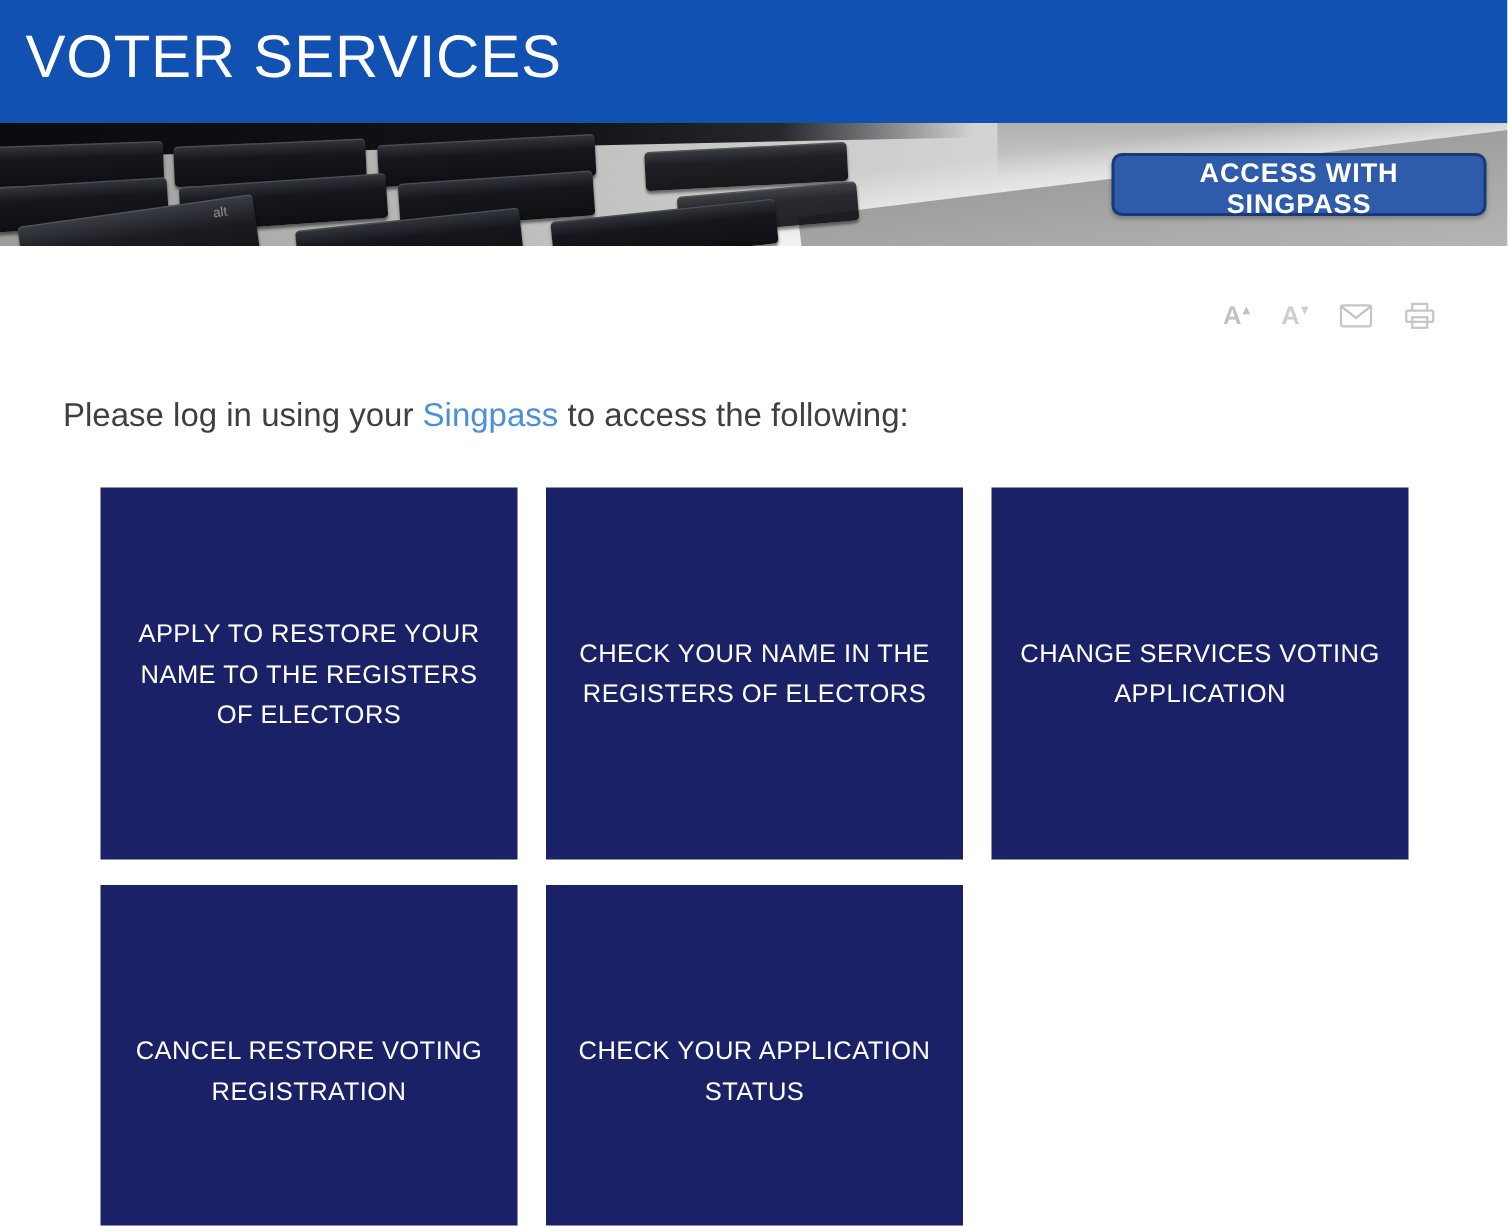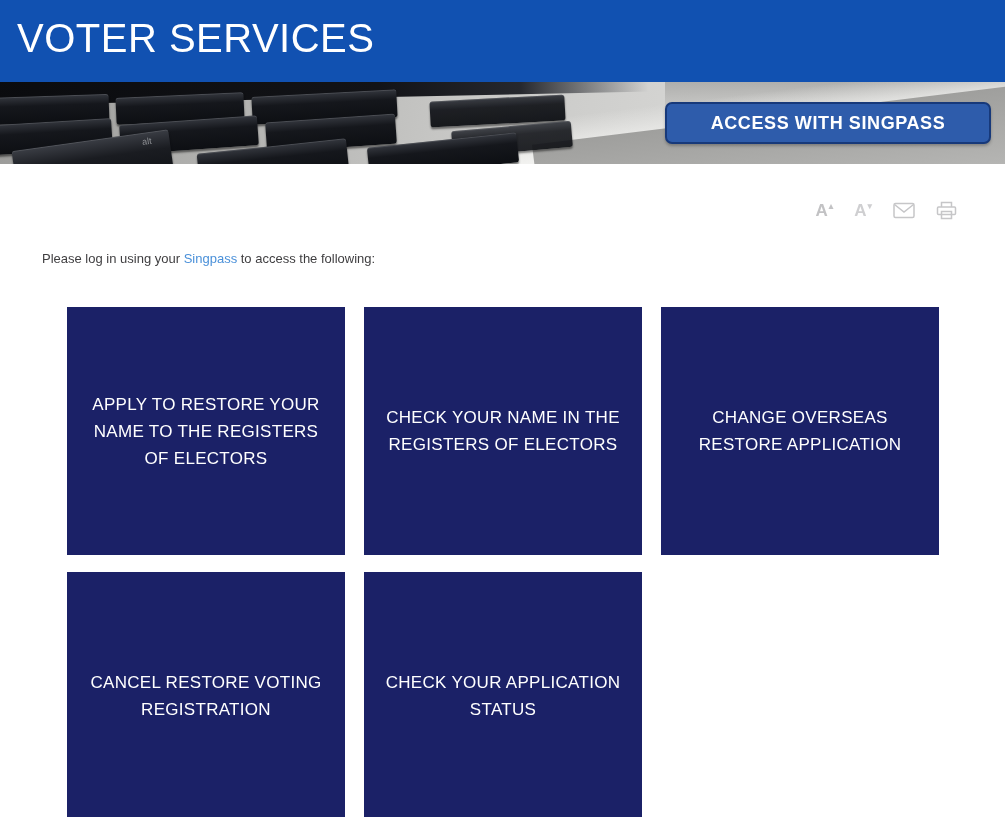--- a/index.html
+++ b/index.html
@@ -70,21 +70,21 @@
   .ki { top: 64px; left: 198px; width: 150px; height: 34px; transform: rotate(-6deg); }
   .kj { top: 58px; left: 368px; width: 150px; height: 30px; transform: rotate(-6deg); }
   .kopt { top: 58px; left: 14px; width: 158px; height: 46px; transform: rotate(-8deg);
           background: linear-gradient(180deg, #3a3d44 0%, #1a1c21 40%, #101216 100%); }
   .kopt .alt { position: absolute; top: 4px; right: 18px; font-size: 9px; color: #8e9094; }
   .kopt .opt { position: absolute; bottom: 9px; left: 0; right: 0; text-align: center;
                font-size: 12px; color: #aeb0b4; letter-spacing: 1.5px; }
 
   .singpass {
     position: absolute; top: 20px; right: 14px;
-    width: 326px; height: 42px; z-index: 5;
+    width: 250px; height: 42px; z-index: 5;
     background: #2e5cab;
     border: 2px solid #17397a;
     border-radius: 7px;
     color: #ffffff;
     font-size: 18px;
     font-weight: bold;
     letter-spacing: 0.6px;
     font-family: "Liberation Sans", sans-serif;
     cursor: pointer;
     box-shadow: 0 2px 3px rgba(0,0,0,0.25);
@@ -105,22 +105,22 @@
     color: #c2c2c4;
     font-family: "Liberation Sans", sans-serif;
   }
   .fi { font-size: 17px; font-weight: bold; color: #c2c2c4; }
   .fi .tri { font-size: 9px; vertical-align: 7px; margin-left: 1px; }
   .dim { color: #cfcfd1; }
   .tool svg { display: block; }
 
   
   .intro {
-    margin: 25px 0 0 42px;
-    font-size: 13px;
+    margin: 43px 0 0 42px;
+    font-size: 22px;
     line-height: 24px;
     color: #3f3e40;
   }
   .intro a {
     color: #4a90d9;
     text-decoration: none;
     cursor: pointer;
   }
 
   
@@ -203,21 +203,21 @@
   <p class="intro"><span>Please log in using your </span><a class="link">Singpass</a><span> to access the following:</span></p>
 
   <div class="grid">
     <a class="tile">
         <span class="tlabel">APPLY TO RESTORE YOUR NAME TO THE REGISTERS OF ELECTORS</span>
       </a>
     <a class="tile">
         <span class="tlabel">CHECK YOUR NAME IN THE REGISTERS OF ELECTORS</span>
       </a>
     <a class="tile">
-        <span class="tlabel">CHANGE OVERSEAS RESTORE APPLICATION</span>
+        <span class="tlabel">CHANGE SERVICES VOTING APPLICATION</span>
       </a>
     <a class="tile">
         <span class="tlabel">CANCEL RESTORE VOTING REGISTRATION</span>
       </a>
     <a class="tile">
         <span class="tlabel">CHECK YOUR APPLICATION STATUS</span>
       </a>
   </div>
 
 </div>

